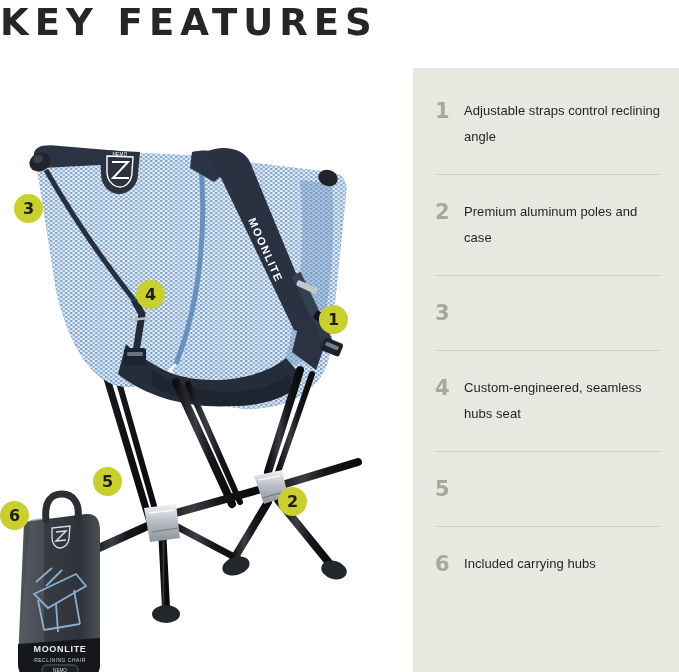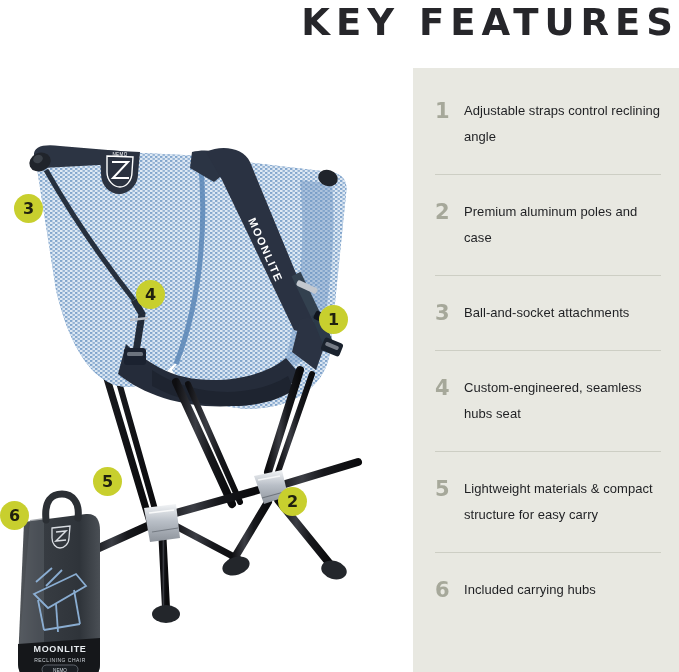--- a/index.html
+++ b/index.html
@@ -12,21 +12,21 @@
   #page {
     position: relative;
     width: 679px; height: 672px;
     background: #ffffff;
   }
 
   
   #title {
     position: absolute;
     left: 0; top: 0; width: 679px;
-    text-align: right;
+    text-align: left;
     font-size: 37px;
     font-weight: 700;
     letter-spacing: 6px;
     color: #26262a;
     line-height: 42px;
     padding-top: 2px;
     font-family: "DejaVu Sans", sans-serif;
   }
 
   
@@ -317,37 +317,35 @@
     <div class="feature-row">
       <div class="feature-num">2</div>
       <div class="feature-text">Premium aluminum poles and case</div>
     </div>
     <div class="sp-mid"></div>
     <div class="divider"></div>
     <div class="sp-after"></div>
 
     <div class="feature-row">
       <div class="feature-num">3</div>
-      <div class="feature-text">Ball-and-socket attachments</div>
     </div>
     <div class="sp-mid"></div>
     <div class="divider"></div>
     <div class="sp-after"></div>
 
     <div class="feature-row">
       <div class="feature-num">4</div>
       <div class="feature-text">Custom-engineered, seamless hubs seat</div>
     </div>
     <div class="sp-mid"></div>
     <div class="divider"></div>
     <div class="sp-after"></div>
 
     <div class="feature-row">
       <div class="feature-num">5</div>
-      <div class="feature-text">Lightweight materials &amp; compact structure for easy carry</div>
     </div>
     <div class="sp-mid"></div>
     <div class="divider"></div>
     <div class="sp-after"></div>
 
     <div class="feature-row">
       <div class="feature-num">6</div>
       <div class="feature-text">Included carrying hubs</div>
     </div>
 

